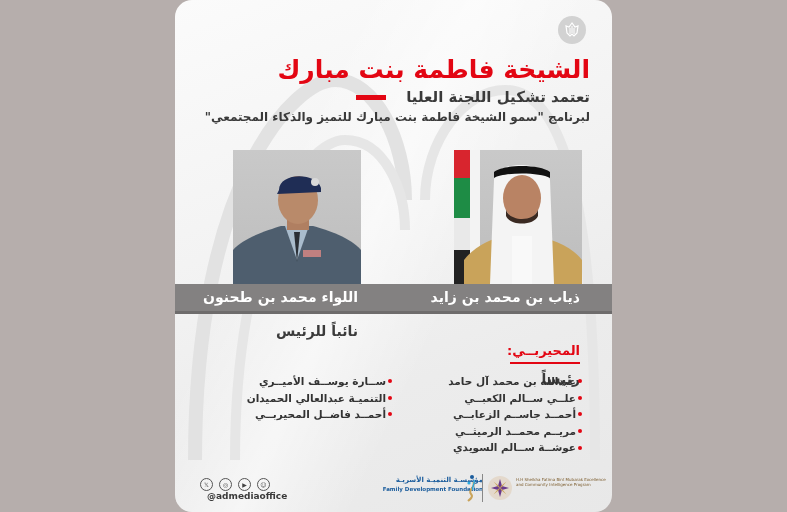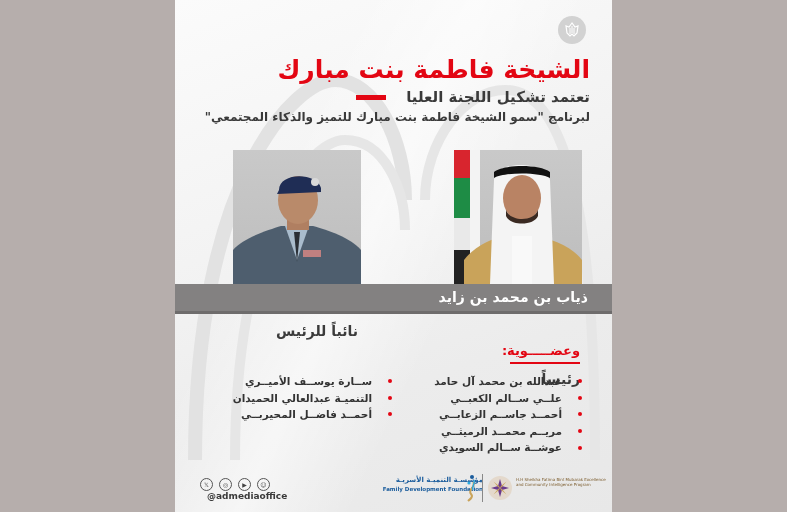--- a/index.html
+++ b/index.html
@@ -6,20 +6,21 @@
   body {
     width:787px; height:512px; overflow:hidden;
     background:#b6aeac;
     font-family:"DejaVu Sans", sans-serif;
     position:relative;
   }
   .poster {
     position:absolute; left:175px; top:0; width:437px; height:512px;
     background:linear-gradient(160deg,#fbfbfb 0%,#f3f3f3 40%,#ececec 70%,#e8e8e8 100%);
     overflow:hidden;
+    border-radius:17px;
   }
   .sheen {
     position:absolute; left:-40px; top:0; width:520px; height:512px;
     background:linear-gradient(115deg, rgba(255,255,255,0) 30%, rgba(255,255,255,0.55) 45%, rgba(255,255,255,0) 60%);
     pointer-events:none;
   }
   .watermark { position:absolute; left:0; top:60px; width:437px; height:420px; pointer-events:none; }
   .emblem {
     position:absolute; left:383px; top:16px; width:28px; height:28px; border-radius:50%;
     background:#d2d2d2; display:flex; align-items:center; justify-content:center;
@@ -46,38 +47,38 @@
   .photo.right { left:279px; }
   .namebar {
     position:absolute; left:0; top:284px; width:437px; height:27px;
     background:#838181; border-bottom:3px solid #6e6c6c;
   }
   .name {
     position:absolute; top:287px; direction:rtl; white-space:nowrap;
     color:#fff; font-weight:bold; font-size:14px; line-height:20px;
   }
   .name.left { right:254px; }
-  .name.right { right:24px;text-align:center; }
+  .name.right { right:32px;text-align:center; }
   .role {
     position:absolute; top:322px; direction:rtl; white-space:nowrap;
     color:#3b3b3b; font-weight:bold; font-size:14px; line-height:18px;
   }
   .role.left { right:254px; }
   .role.right { right:32px;margin-top:48px; }
   .members-head {
     position:absolute; right:32px; top:343px; direction:rtl; white-space:nowrap;
     color:#e30613; font-weight:bold; font-size:13px; line-height:16px;
   }
   .members-line { position:absolute; left:335px; top:362px; width:70px; height:2px; background:#e30613; }
   .list { position:absolute; direction:rtl; margin:0; padding:0; list-style:none; }
   .list.right { right:30px; top:373px; }
   .list.left { right:220px; top:373px; }
   .list li {
     font-size:10.5px; line-height:16.6px; color:#333; font-weight:bold; white-space:nowrap;
-    display:flex; align-items:center; gap:16px;
+    display:flex; align-items:center; gap:2px;
   }
   .list li .dot { width:4px; height:4px; border-radius:50%; background:#e30613; display:inline-block; }
   .social { position:absolute; left:25px; top:478px; display:flex; gap:6px; }
   .social span {
     width:11px; height:11px; border:1px solid #555; border-radius:50%;
     font-size:6px; line-height:11px; text-align:center; color:#444; display:inline-block;
   }
   .handle { position:absolute; left:24px; top:491px; font-size:9px; color:#3a3a3a; font-weight:bold;margin-left:8px; }
   .fdf { position:absolute; left:198px; top:476px; width:110px; text-align:right; }
   .fdf .ar { font-size:7px; color:#1a5c9c; font-weight:bold; direction:rtl; line-height:9px; }
@@ -137,26 +138,27 @@
       <path d="M10 134 L10 110 C 20 96, 40 88, 50 86 L80 86 C 95 88, 118 96, 128 110 L128 134 Z" fill="#c9a35a"></path>
       <path d="M40 30 C 40 10, 92 10, 96 30 L100 134 L36 134 Z" fill="#f4f4f4"></path>
       <ellipse cx="68" cy="48" rx="19" ry="23" fill="#b98364"></ellipse>
       <path d="M52 60 C 56 72, 80 72, 84 60 L84 66 C 80 76, 56 76, 52 66 Z" fill="#3a2a22"></path>
       <path d="M40 22 C 50 14, 86 14, 96 22 L96 28 C 86 22, 50 22, 40 28 Z" fill="#111"></path>
       <rect x="58" y="86" width="20" height="48" fill="#f9f9f9"></rect>
     </svg>
   </div>
 
   <div class="namebar"></div>
+  <div class="name left">اللواء محمد بن طحنون</div>
   <div class="name right">ذياب بن محمد بن زايد</div>
 
   <div class="role left">نائباً للرئيس</div>
   <div class="role right">رئيساً</div>
 
-  <div class="members-head">وعضـــــوية:</div>
+  <div class="members-head">المحيربــي:</div>
   <div class="members-line"></div>
 
   <ul class="list right">
     <li>
         <span class="dot"></span>
         <span>عبدالله بن محمد آل حامد</span>
       </li>
     <li>
         <span class="dot"></span>
         <span>علــي ســالم الكعبــي</span>

